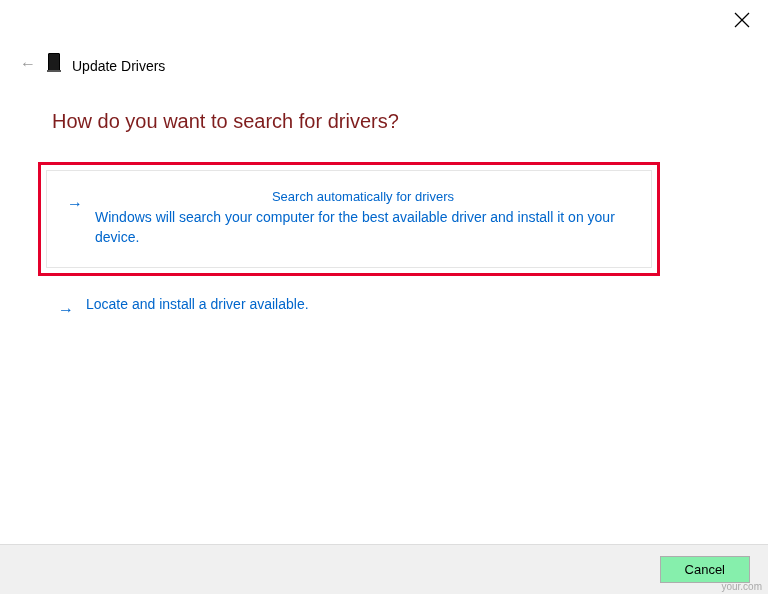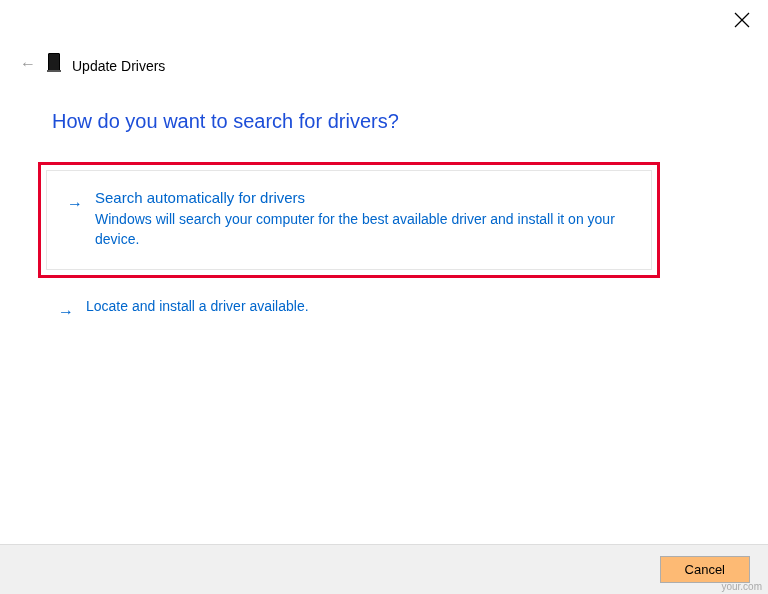--- a/index.html
+++ b/index.html
@@ -66,21 +66,21 @@
     .title-text {
       font-size: 14px;
       color: #000;
       margin-top: 8px;
     }
     .question {
       position: absolute;
       top: 110px;
       left: 52px;
       font-size: 20px;
-      color: #1d4ed8;
+      color: #7f1d1d;
       font-weight: 400;
     }
     .options-area {
       position: absolute;
       top: 162px;
       left: 38px;
       width: 622px;
     }
     .highlight-box {
       border: 3px solid #e4002b;
@@ -106,44 +106,45 @@
       color: #0066cc;
       font-size: 16px;
       margin-top: 4px;
       flex-shrink: 0;
     }
     .option-text {
       flex: 1;
     }
     .option-title {
       color: #0066cc;
-      font-size: 15px;
+      font-size: 13px;
       font-weight: 400;
       margin-bottom: 4px;
+      text-align: center;
     }
     .option-desc {
       color: #0066cc;
       font-size: 14px;
       line-height: 1.4;
     }
     .footer {
       position: absolute;
       bottom: 0;
       left: 0;
       right: 0;
       height: 50px;
       background: #f0f0f0;
       border-top: 1px solid #ddd;
       display: flex;
       align-items: center;
       justify-content: flex-end;
       padding-right: 18px;
     }
     .cancel-btn {
-      background: #fdba74;
+      background: #86efac;
       border: 1px solid #adadad;
       padding: 5px 24px;
       font-size: 13px;
       font-family: inherit;
       cursor: pointer;
     }
     .watermark {
       position: absolute;
       bottom: 2px;
       right: 6px;

